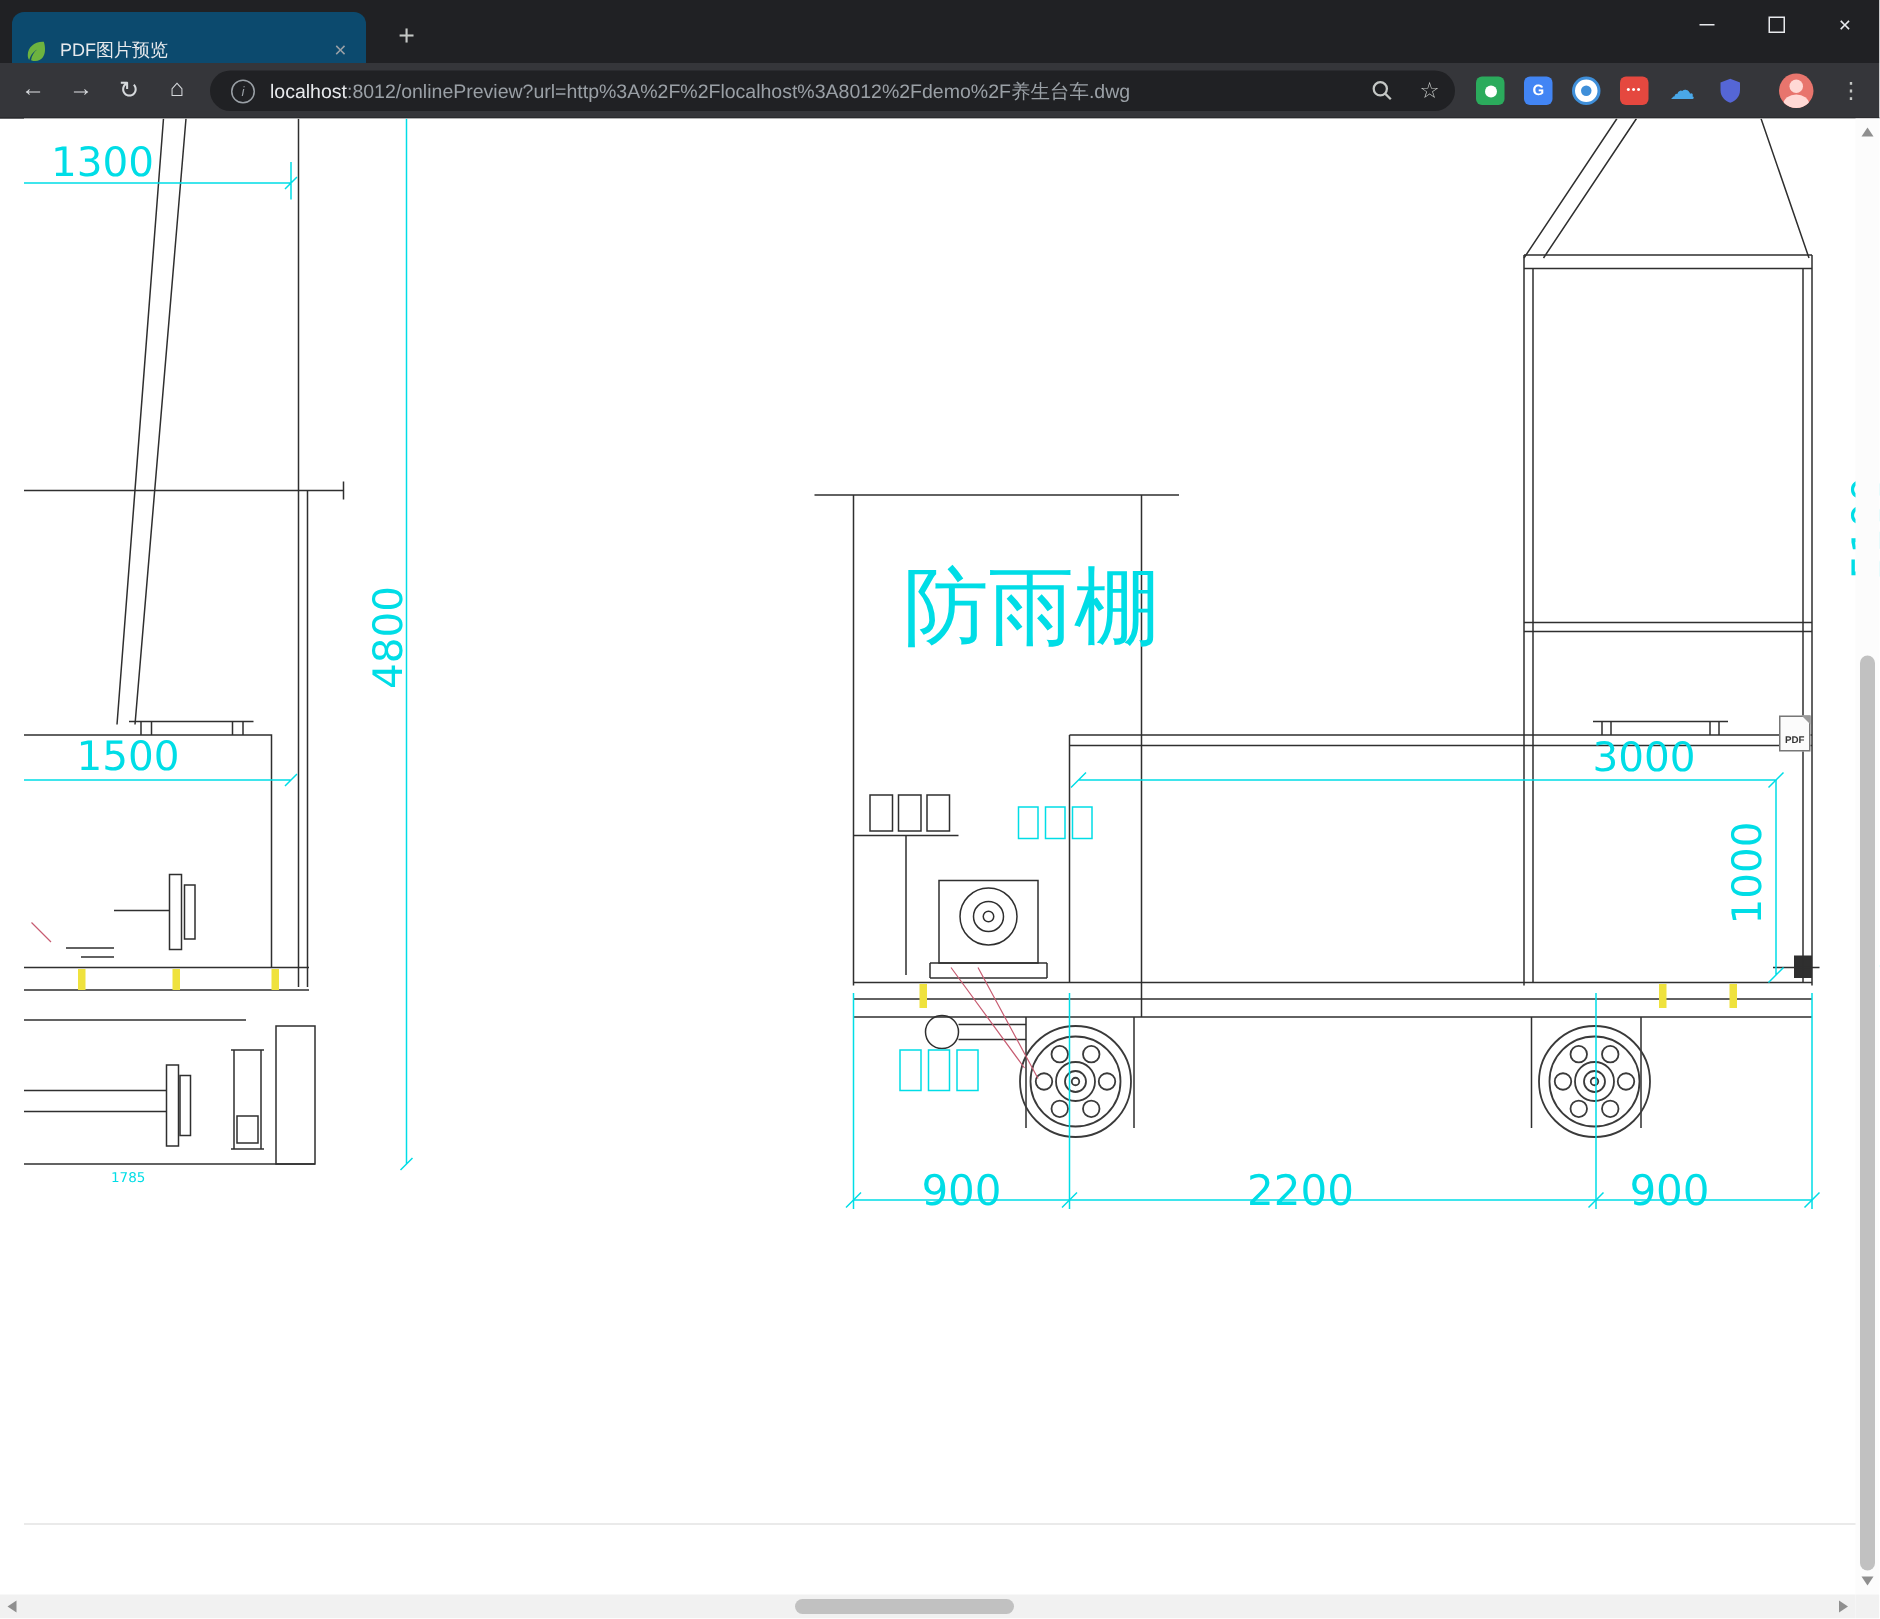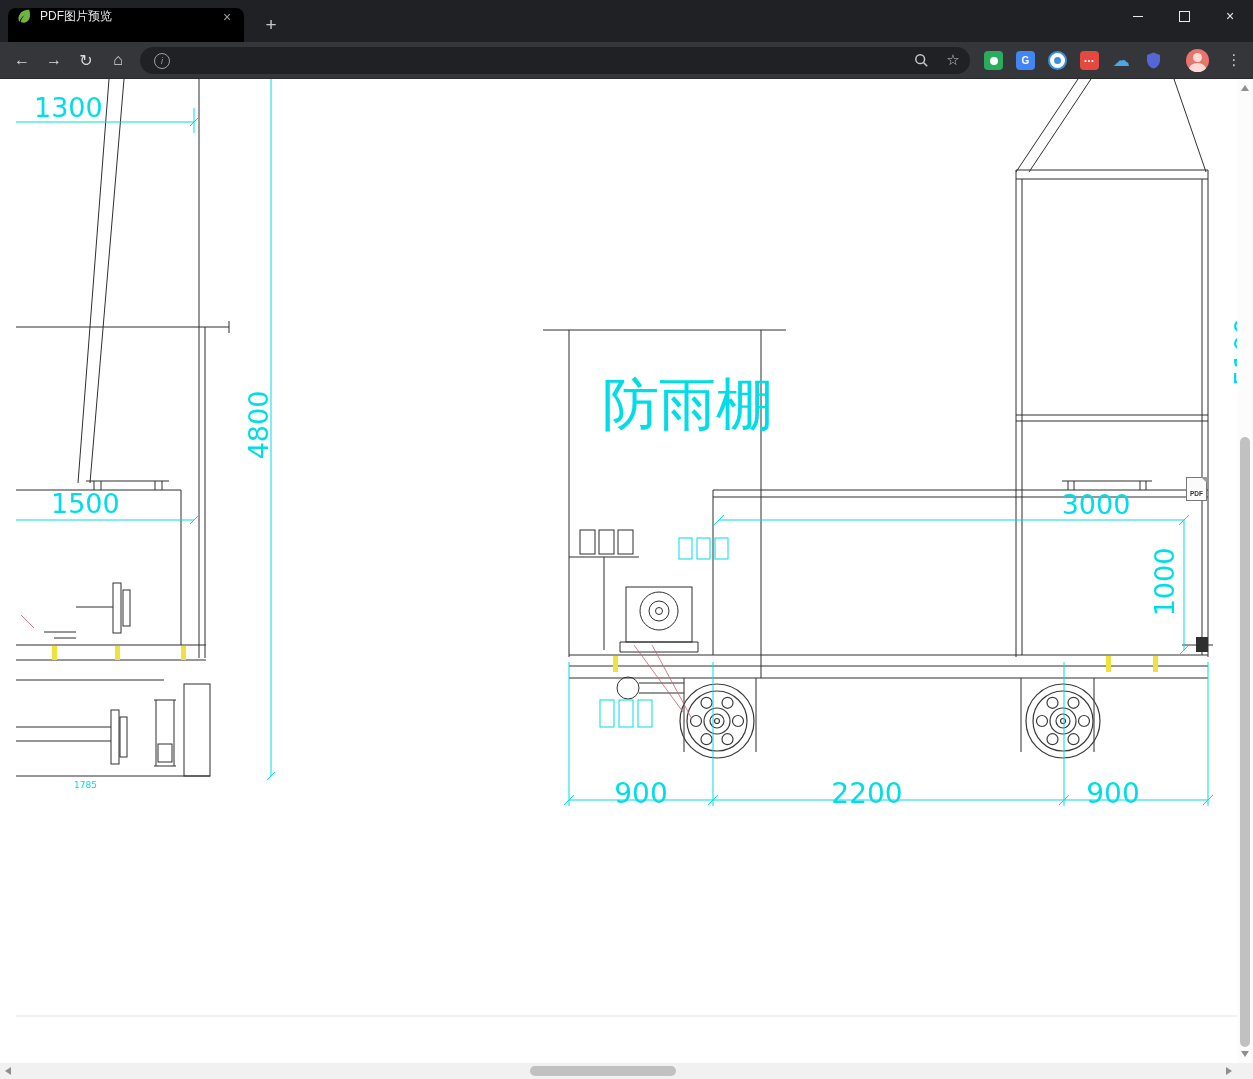--- a/index.html
+++ b/index.html
@@ -4,22 +4,22 @@
 <style>
   html,body{margin:0;padding:0;}
   body{
     width:1253px;height:1079px;position:relative;overflow:hidden;
     background:#ffffff;font-family:"Liberation Sans","DejaVu Sans",sans-serif;
     -webkit-font-smoothing:antialiased;
   }
   
   .titlebar{position:absolute;left:0;top:0;width:1253px;height:42px;background:#202124;}
   .tab{
-    position:absolute;left:8px;top:8px;width:236px;height:34px;background:#000000;
-    border-radius:8px 8px 0 0;display:flex;align-items:flex-start;padding:0 8px;box-sizing:border-box;
+    position:absolute;left:8px;top:8px;width:236px;height:34px;background:#0c4a6e;
+    border-radius:8px 8px 0 0;display:flex;align-items:flex-end;padding:0 8px;box-sizing:border-box;
   }
   .tab-favicon{width:16px;height:16px;flex:0 0 16px;}
   .tab-title{color:#e8eaed;font-size:12px;margin-left:8px;flex:1;white-space:nowrap;overflow:hidden;}
   .tab-close{color:#9aa0a6;font-size:14px;width:18px;height:18px;line-height:18px;text-align:center;border-radius:50%;}
   .newtab-btn{position:absolute;left:258px;top:12px;width:26px;height:26px;color:#c4c7c5;font-size:19px;line-height:26px;text-align:center;}
   .win-controls{position:absolute;right:0;top:0;display:flex;}
   .winbtn{width:46px;height:32px;display:flex;align-items:center;justify-content:center;color:#e8eaed;font-size:14px;}
   .glyph-min{width:10px;height:0;border-bottom:1.5px solid #e8eaed;display:block;}
   .glyph-max{width:9px;height:9px;border:1.2px solid #e8eaed;display:block;}
   
@@ -87,20 +87,21 @@
 </div>
 
 <div class="toolbar">
   <div class="nav-icon" style="left:8px">←</div>
   <div class="nav-icon" style="left:40px">→</div>
   <div class="nav-icon" style="left:72px">↻</div>
   <div class="nav-icon" style="left:104px">⌂</div>
 
   <div class="omnibox">
     <span class="info-badge">i</span>
+    <span class="url-text"><span class="url-host">localhost</span><span class="url-rest">:8012/onlinePreview?url=http%3A%2F%2Flocalhost%3A8012%2Fdemo%2F养生台车.dwg</span></span>
   </div>
 
   <div class="bar-icon" style="left:908px">
     <svg width="15" height="15" viewBox="0 0 15 15">
         <circle cx="6.2" cy="6.2" r="4.4" fill="none" stroke="#c4c7c5" stroke-width="1.5"></circle>
         <line x1="9.6" y1="9.6" x2="13.2" y2="13.2" stroke="#c4c7c5" stroke-width="1.5"></line>
       </svg>
   </div>
   <div class="bar-icon" style="left:940px">☆</div>
 

